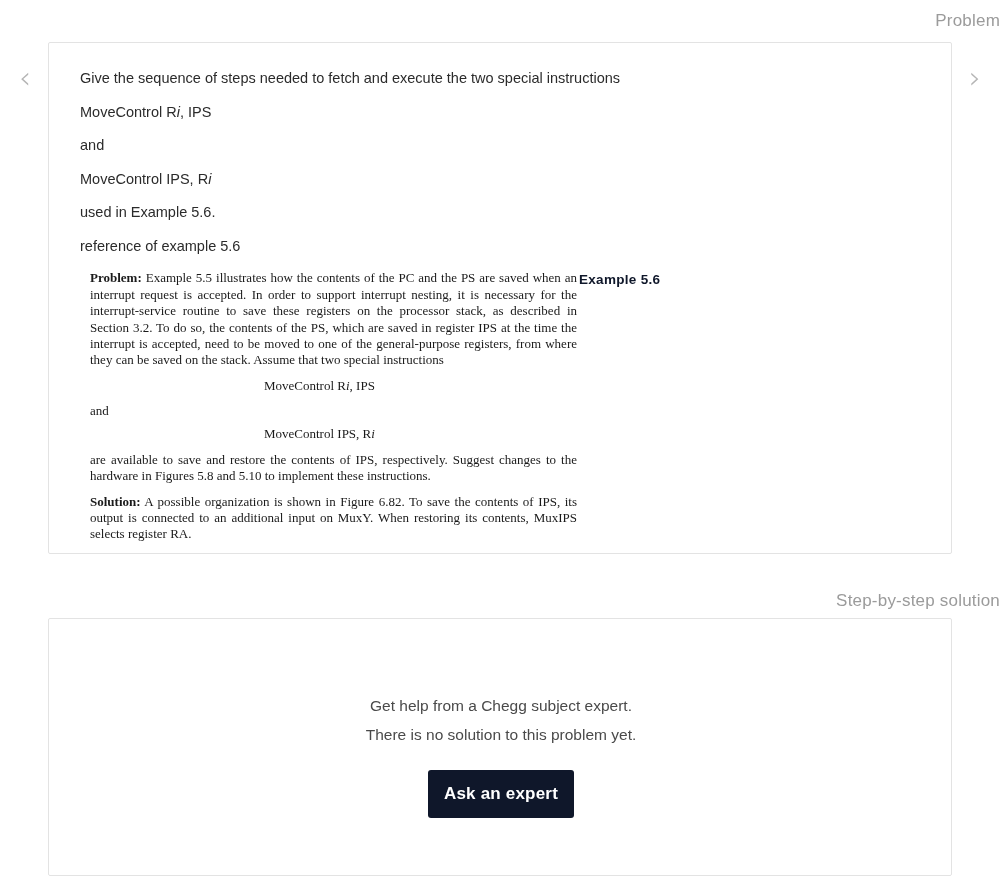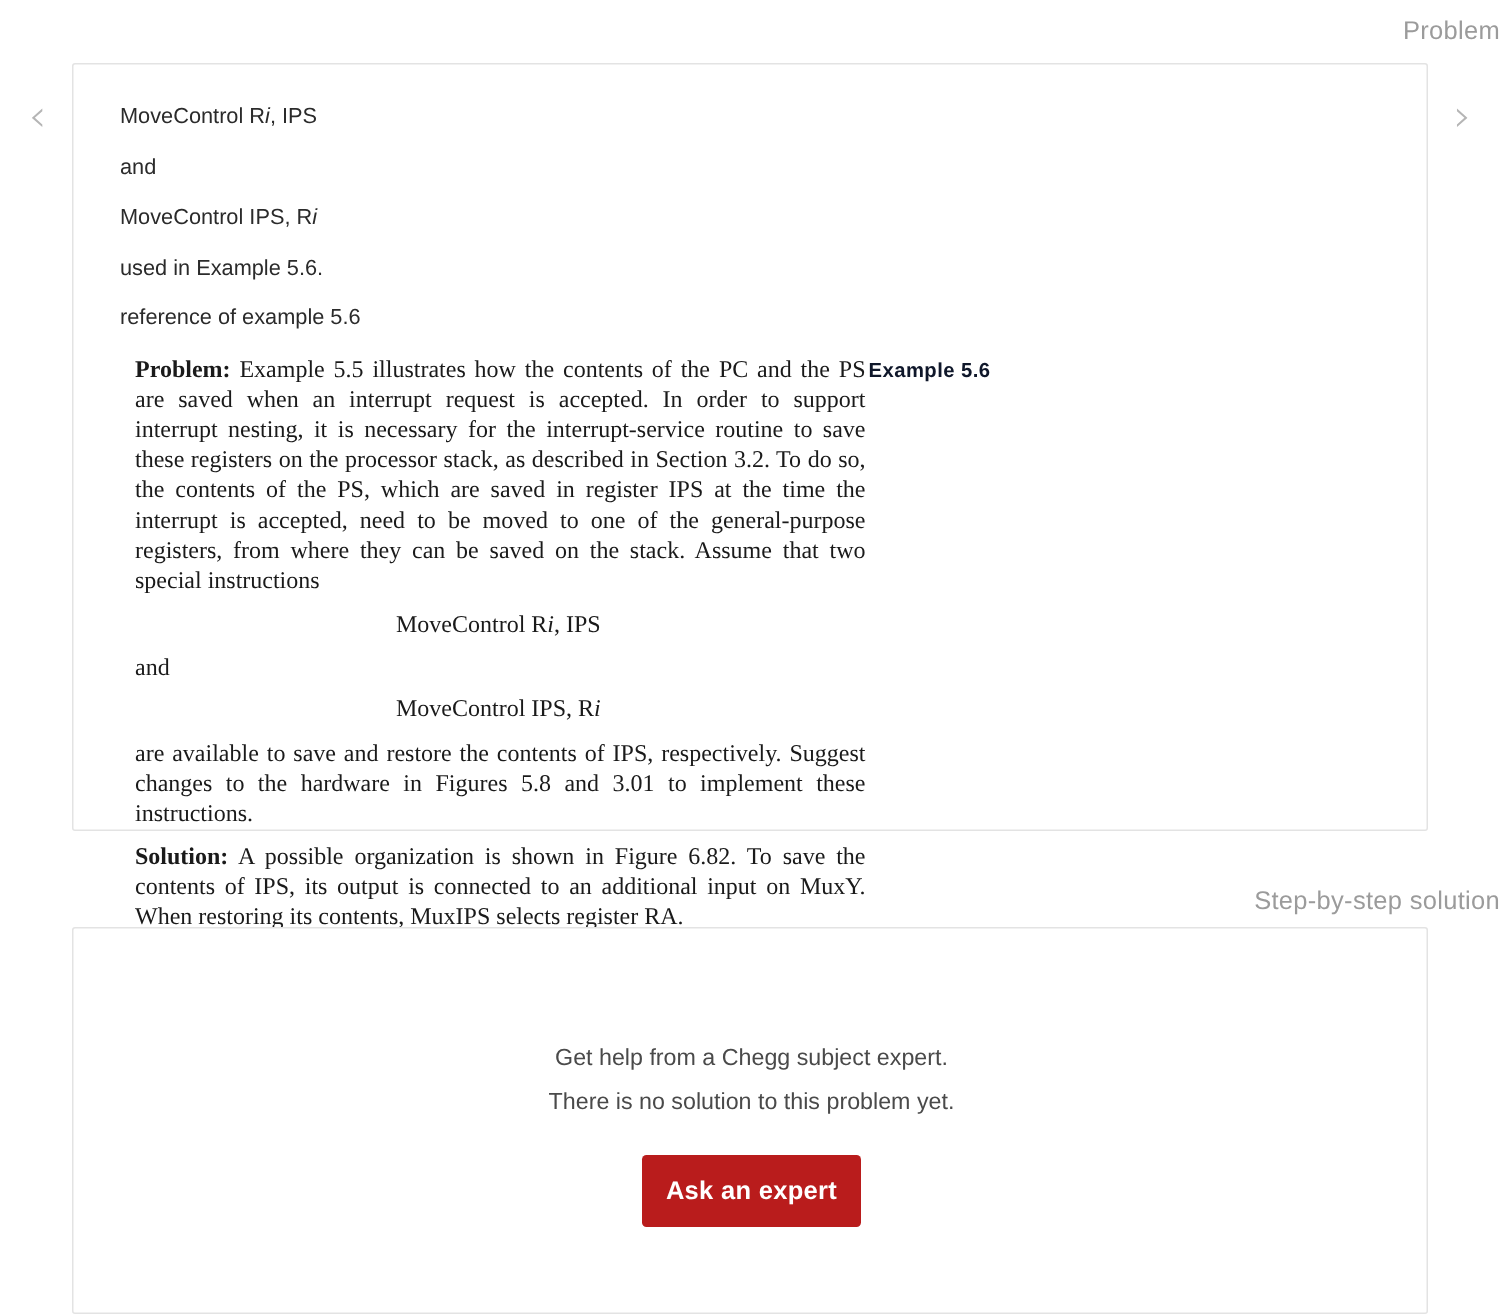--- a/index.html
+++ b/index.html
@@ -83,21 +83,21 @@
   .excerpt {
     position: relative;
     margin-top: 10px;
     margin-left: 10px;
     width: 620px;
     font-family: "Liberation Serif", serif;
     color: #1a1a1a;
   }
   .excerpt p {
     margin: 0 0 9px 0;
-    font-size: 16px;
+    font-size: 13px;
     line-height: 1.26;
     text-align: justify;
     width: 487px;
   }
   .excerpt .lead { font-weight: bold; }
   .excerpt .instr {
     text-align: left;
     margin: 7px 0 9px 0;
     padding-left: 174px;
     width: 400px;
@@ -127,21 +127,21 @@
     text-align: center;
   }
   .nosol-line {
     font-size: 15.5px;
     color: #4a4a4a;
     margin-bottom: 11px;
   }
   .ask-btn {
     display: inline-block;
     margin-top: 15px;
-    background: #b91c1c;
+    background: #0f172a;
     color: #ffffff;
     font-size: 17px;
     font-weight: bold;
     border: none;
     border-radius: 3px;
     padding: 14px 16px;
     cursor: pointer;
     font-family: "Liberation Sans", sans-serif;
     letter-spacing: 0.2px;
   }
@@ -152,20 +152,21 @@
 <div class="page">
 
   <div class="section-title" id="problem-title">Problem</div>
 
   <div class="nav-arrow" id="prev-arrow">‹</div>
   <div class="nav-arrow" id="next-arrow">›</div>
 
   <div class="card" id="problem-card">
     <div class="problem-body">
 
+      <div class="p-line">Give the sequence of steps needed to fetch and execute the two special instructions</div>
 
       <div class="p-line">
         <span>MoveControl R</span><span class="ital">i</span><span>, IPS</span>
       </div>
 
       <div class="p-line">and</div>
 
       <div class="p-line">
         <span>MoveControl IPS, R</span><span class="ital">i</span>
       </div>
@@ -179,21 +180,21 @@
         <div class="excerpt-tag">Example 5.6</div>
 
         <p><span class="lead">Problem:</span><span> Example 5.5 illustrates how the contents of the PC and the PS are saved when an interrupt request is accepted. In order to support interrupt nesting, it is necessary for the interrupt-service routine to save these registers on the processor stack, as described in Section 3.2. To do so, the contents of the PS, which are saved in register IPS at the time the interrupt is accepted, need to be moved to one of the general-purpose registers, from where they can be saved on the stack. Assume that two special instructions</span></p>
 
         <p class="instr"><span>MoveControl      R</span><span class="ital">i</span><span>, IPS</span></p>
 
         <p class="and-line">and</p>
 
         <p class="instr"><span>MoveControl      IPS, R</span><span class="ital">i</span></p>
 
-        <p>are available to save and restore the contents of IPS, respectively. Suggest changes to the hardware in Figures 5.8 and 3.01 to implement these instructions.</p>
+        <p>are available to save and restore the contents of IPS, respectively. Suggest changes to the hardware in Figures 5.8 and 5.10 to implement these instructions.</p>
 
         <p><span class="lead">Solution:</span><span> A possible organization is shown in Figure 6.82. To save the contents of IPS, its output is connected to an additional input on MuxY. When restoring its contents, MuxIPS selects register RA.</span></p>
 
       </div>
     </div>
   </div>
 
   <div class="section-title" id="solution-title">Step-by-step solution</div>
 
   <div class="card" id="solution-card">

